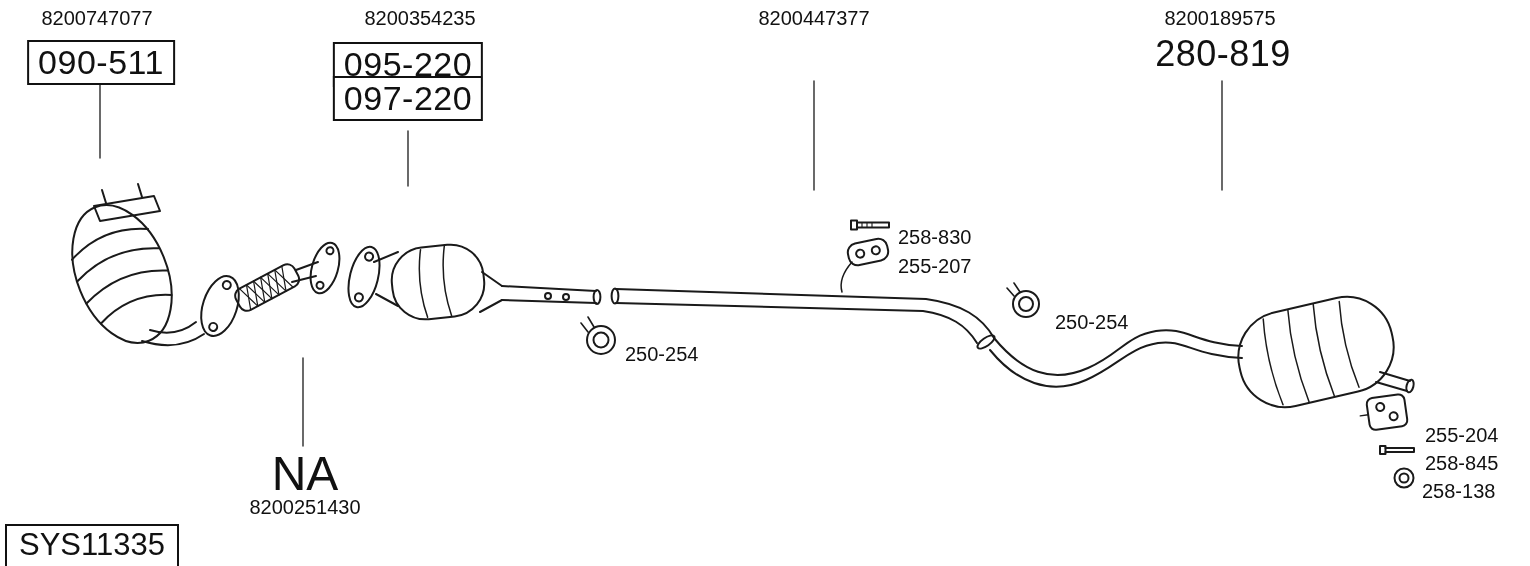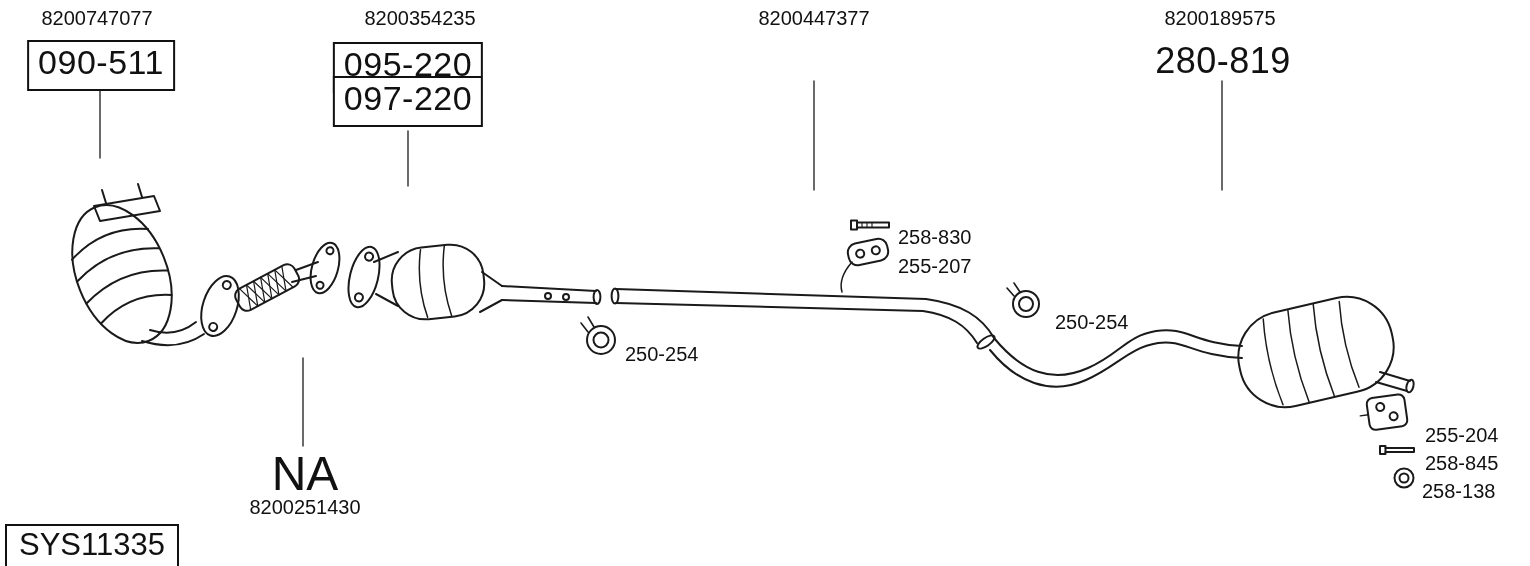--- a/index.html
+++ b/index.html
@@ -6,21 +6,21 @@
   html,body { background:#ffffff; }
   .canvas {
     position:relative; width:1530px; height:566px; background:#ffffff;
     overflow:hidden; font-family:"Liberation Sans", sans-serif; color:#111111;
   }
   .lbl { position:absolute; white-space:nowrap; color:#111111; }
   .cx  { transform:translateX(-50%); text-align:center; }
   .oem { font-size:20px; line-height:1.15; }
   .part { font-size:34px; line-height:1.15; letter-spacing:0.5px; }
   .part-big { font-size:36px; line-height:1.15; letter-spacing:0.5px; }
-  .boxed { border:2px solid #111111; padding:1px 9px 7px; background:#ffffff; }
+  .boxed { border:2px solid #111111; padding:1px 9px 1px; background:#ffffff; }
   .ann { font-size:20px; line-height:1.2;margin-top:14px; }
   .na  { font-size:48px; line-height:1.15; }
   .sys { font-size:31px; line-height:1.1; border:2px solid #111111; padding:2px 12px 5px; }
   svg.drawing { position:absolute; left:0; top:0; width:1530px; height:566px; }
 </style>
 </head>
 <body>
 
 <div class="canvas">
 
@@ -156,21 +156,21 @@
   <div class="lbl oem cx" style="left:97px; top:7px">8200747077</div>
   <div class="lbl part boxed cx" style="left:101px; top:40px">090-511</div>
 
   <div class="lbl oem cx" style="left:420px; top:7px">8200354235</div>
   <div class="lbl part boxed cx" style="left:408px; top:42px">095-220</div>
   <div class="lbl part boxed cx" style="left:408px; top:76px">097-220</div>
 
   <div class="lbl oem cx" style="left:814px; top:7px">8200447377</div>
 
   <div class="lbl oem cx" style="left:1220px; top:7px">8200189575</div>
-  <div class="lbl part-big cx" style="left:1223px; top:40px">280-819</div>
+  <div class="lbl part-big cx" style="left:1223px; top:33px">280-819</div>
 
   <div class="lbl ann" style="left:898px; top:211px">258-830</div>
   <div class="lbl ann" style="left:898px; top:240px">255-207</div>
   <div class="lbl ann" style="left:625px; top:328px">250-254</div>
   <div class="lbl ann" style="left:1055px; top:296px">250-254</div>
   <div class="lbl ann" style="left:1425px; top:409px">255-204</div>
   <div class="lbl ann" style="left:1425px; top:437px">258-845</div>
   <div class="lbl ann" style="left:1422px; top:465px">258-138</div>
 
   <div class="lbl na cx" style="left:305px; top:446px">NA</div>

